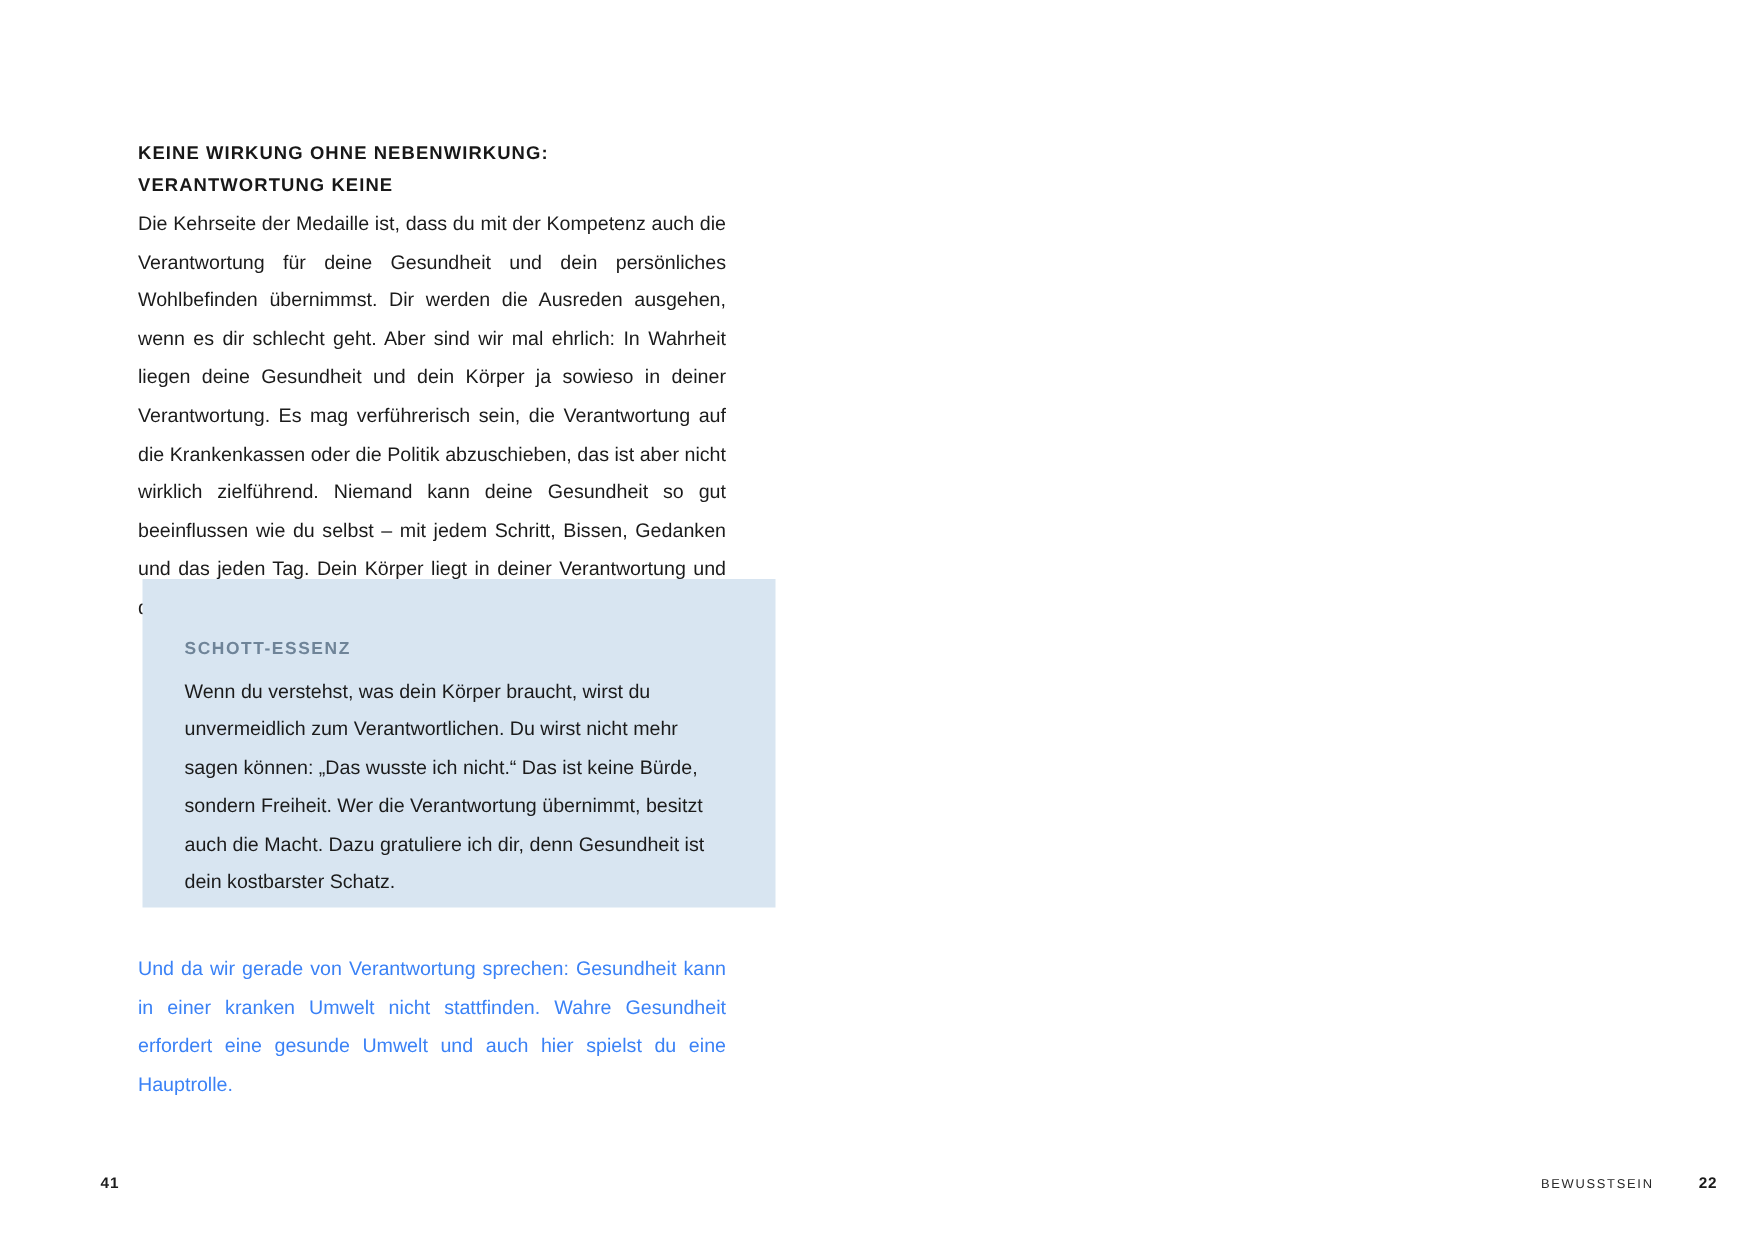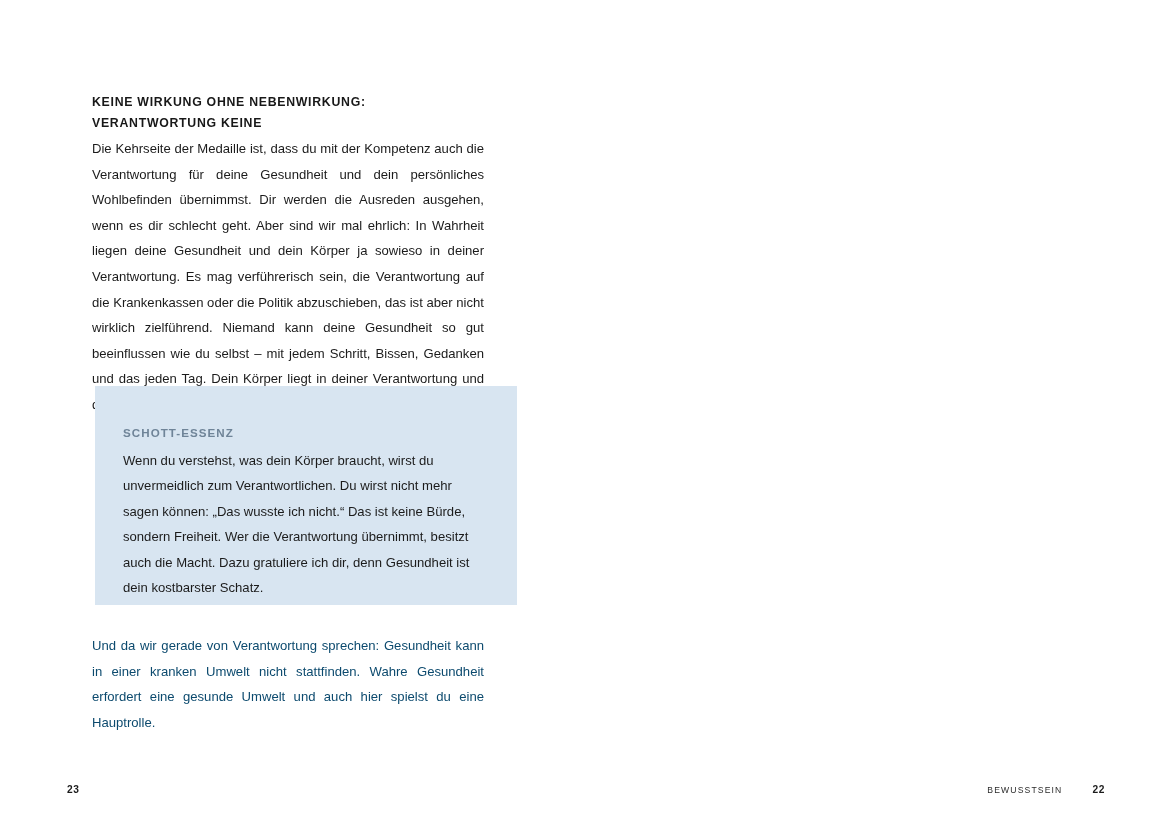--- a/index.html
+++ b/index.html
@@ -21,20 +21,21 @@
     height: 831px;
     background: #ffffff;
   }
 
   
   .page {
     position: absolute;
     top: 0;
     width: 586px;
     height: 831px;
+    padding-left: 40px;
   }
   .page-left  { left: 0; }
   .page-right { left: 586px; }
 
   .col {
     position: absolute;
     top: 92px;
     width: 392px;
     font-size: 13.1px;
     line-height: 25.6px;
@@ -95,21 +96,21 @@
   
   .after-callout {
     position: absolute;
     left: 92px;
     top: 633px;
     width: 392px;
     font-size: 13.1px;
     line-height: 25.6px;
     text-align: justify;
     text-align-last: left;
-    color: #0c4a6e;
+    color: #3b82f6;
   }
   .after-callout p { margin: 0; }
 
   
   .folio {
     position: absolute;
     bottom: 36px;
     font-size: 10.2px;
     font-weight: bold;
     letter-spacing: 0.6px;
@@ -150,21 +151,21 @@
     <div class="callout">
       <div class="callout-title">SCHOTT-ESSENZ</div>
       <p class="callout-text">Wenn du verstehst, was dein Körper braucht, wirst du unvermeidlich zum Verantwortlichen. Du wirst nicht mehr sagen können: „Das wusste ich nicht.“ Das ist keine Bürde, sondern Freiheit. Wer die Verantwortung übernimmt, besitzt auch die Macht. Dazu gratuliere ich dir, denn Gesundheit ist dein kostbarster Schatz.</p>
     </div>
 
     <div class="after-callout">
       <p>Und da wir gerade von Verantwortung sprechen: Gesundheit kann in einer kranken Umwelt nicht stattfinden. Wahre Gesundheit erfordert eine gesunde Umwelt und auch hier spielst du eine Hauptrolle.</p>
     </div>
 
     <div class="folio folio-left">
-      <span>23</span>
+      <span>41</span>
     </div>
 
   </div>
 
   <div class="page page-right">
 
     <div class="folio folio-right">
       <span class="running-head">BEWUSSTSEIN</span>
       <span>22</span>
     </div>

